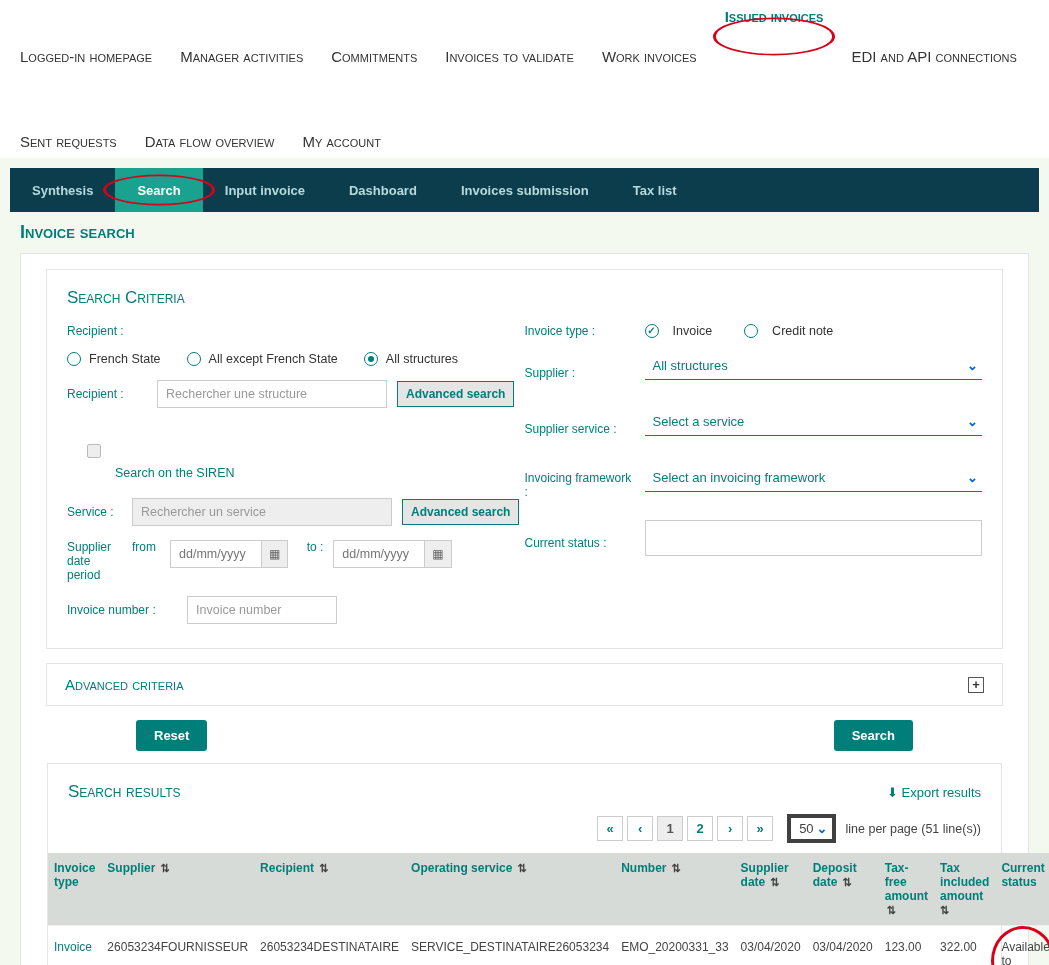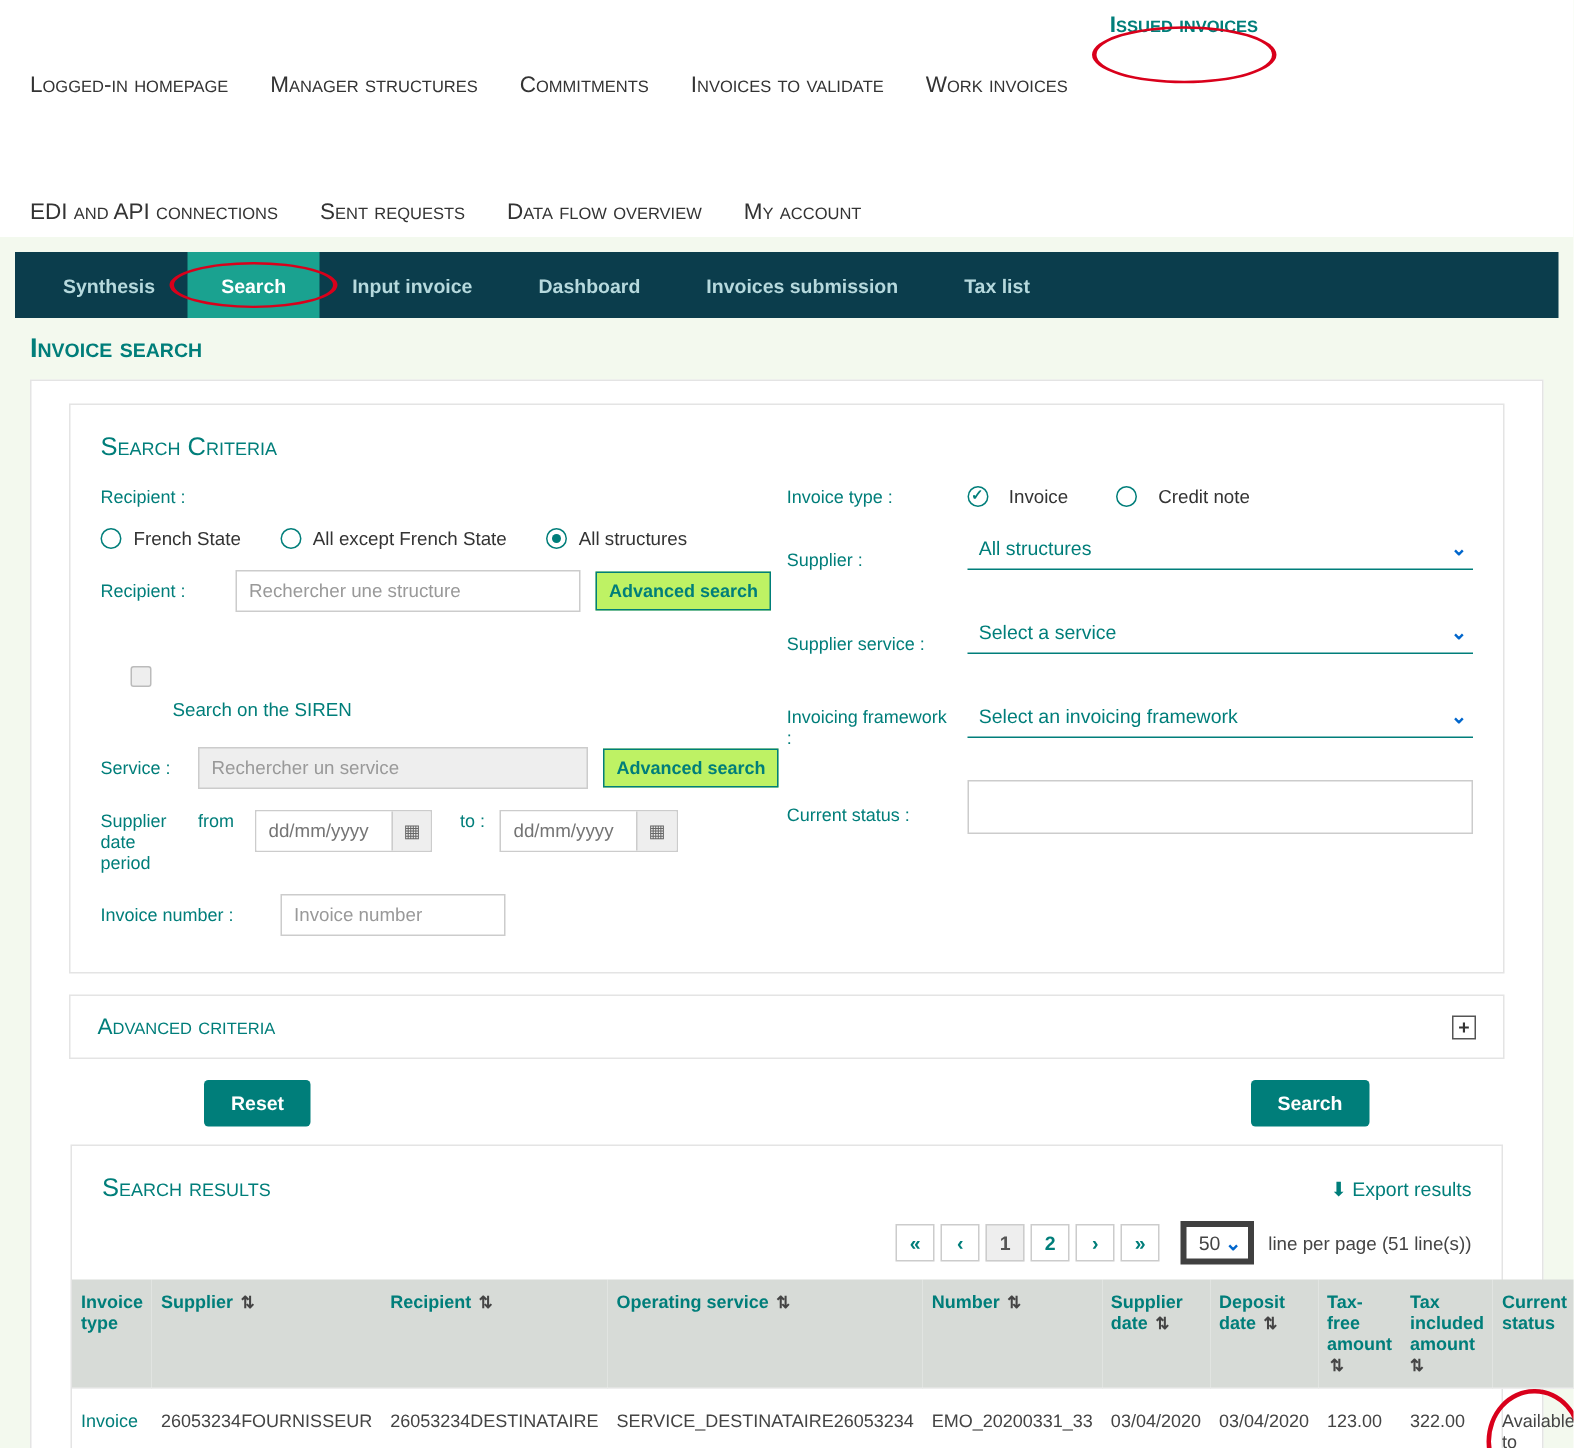--- a/index.html
+++ b/index.html
@@ -39,21 +39,21 @@
     border-radius: 50%;
     inset: -6px -12px;
     transform: scaleY(0.55);
     pointer-events: none;
   }
   .sub-nav {
     background: #0b3d4c;
     margin: 10px;
     display: flex;
     align-items: stretch;
-    padding: 0 10px;
+    padding: 0 0;
     height: 44px;
   }
   .sub-nav a {
     color: #b6d9dd;
     font-weight: bold;
     text-decoration: none;
     font-size: 13px;
     padding: 0 22px;
     display: flex;
     align-items: center;
@@ -145,21 +145,21 @@
     font-size: 12.5px;
     color: #555;
     background: #fff;
     font-family: inherit;
   }
   input.field::placeholder { color: #999; }
   input.field.disabled { background: #eee; }
   .btn-outline {
     border: 1px solid #007e7a;
     color: #007e7a;
-    background: #bef264;
+    background: #e5e5e5;
     padding: 5px 8px;
     font-size: 12px;
     font-weight: 600;
     cursor: pointer;
   }
   .date-input {
     display: inline-flex;
     border: 1px solid #ccc;
   }
   .date-input input {
@@ -300,21 +300,21 @@
     border-radius: 50%;
     top: -14px; left: -10px; right: -8px; bottom: -14px;
     pointer-events: none;
   }
 </style>
 </head>
 <body>
 
 <div class="top-nav">
   <a>Logged-in homepage</a>
-  <a>Manager structures</a>
+  <a>Manager activities</a>
   <a>Commitments</a>
   <a>Invoices to validate</a>
   <a>Work invoices</a>
   <span class="red-circle"><a class="active">Issued invoices</a></span>
   <a>EDI and API connections</a>
   <a>Sent requests</a>
   <a>Data flow overview</a>
   <a>My account</a>
 </div>
 

